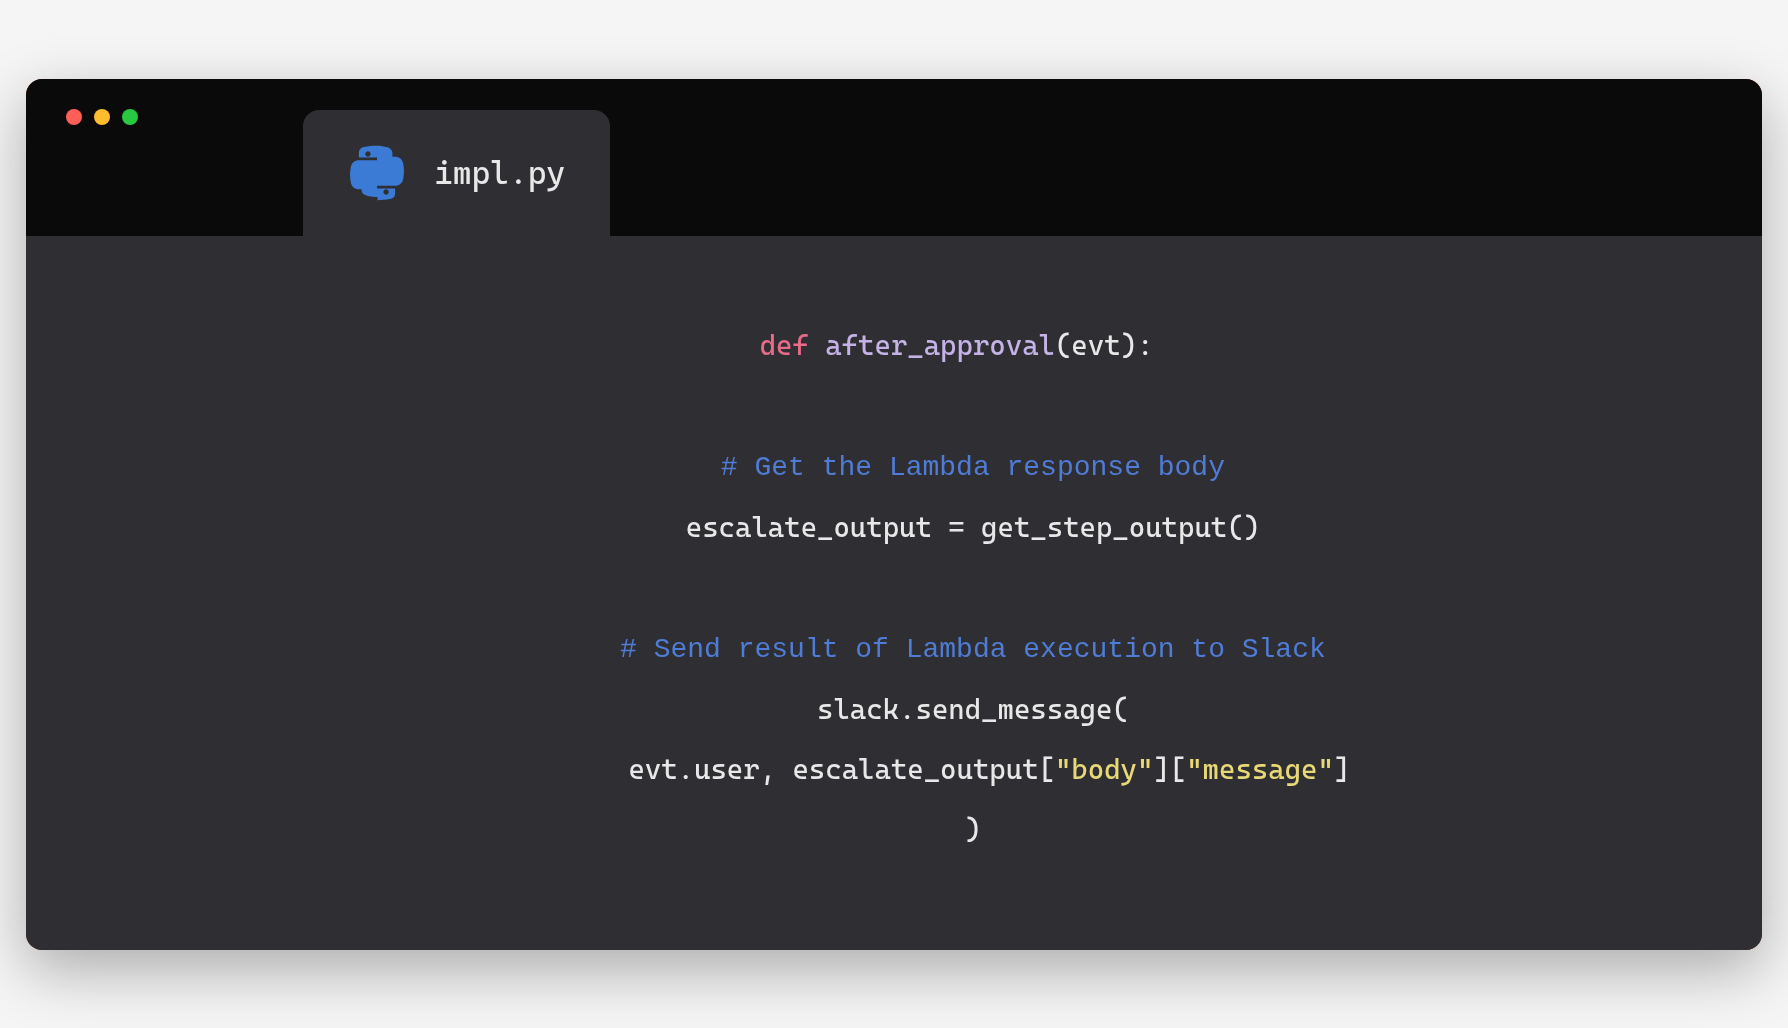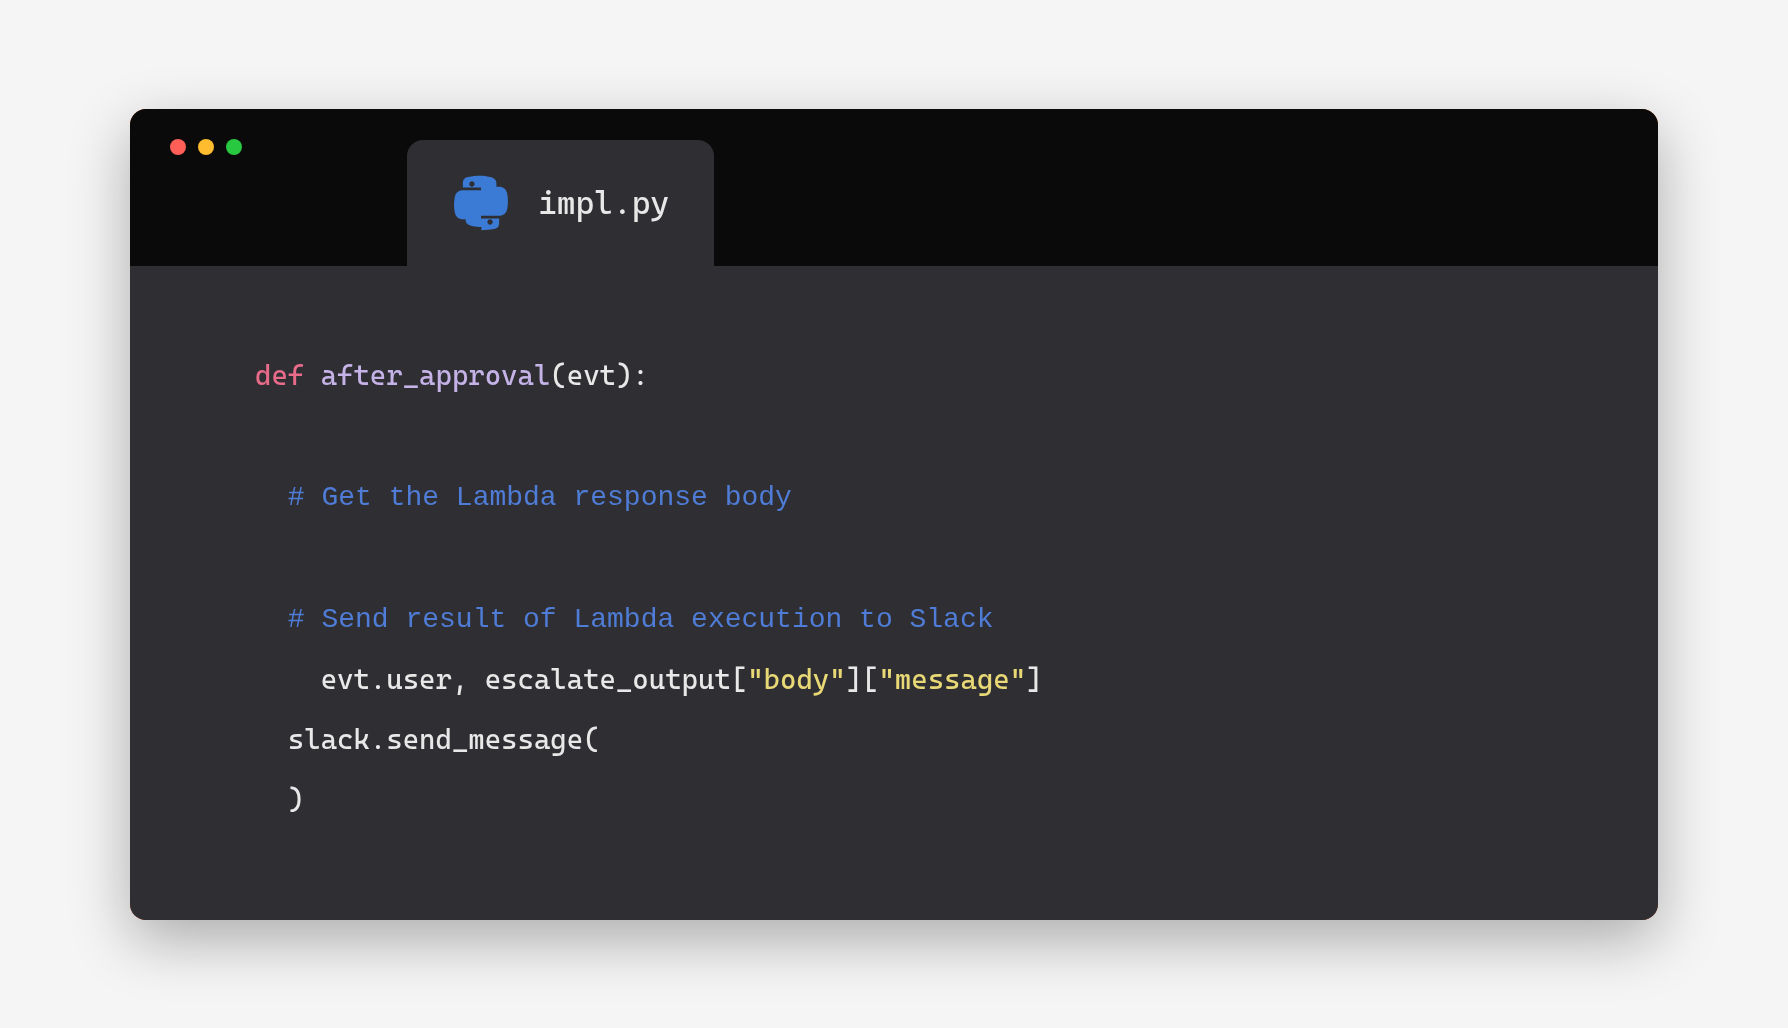--- a/index.html
+++ b/index.html
@@ -11,25 +11,26 @@
     body {
       background: #f5f5f5;
       display: flex;
       justify-content: center;
       align-items: center;
       min-height: 100vh;
       font-family: ui-monospace, 'SF Mono', Monaco, 'Cascadia Code', 'Roboto Mono', Consolas, 'Courier New', monospace;
     }
     
     .window {
-      width: 1528px;
+      width: 1736px;
       background: #c2410c;
       border-radius: 16px;
       overflow: hidden;
       box-shadow: 0 20px 60px rgba(0,0,0,0.3);
+      text-align: center;
     }
     
     .titlebar {
       height: 157px;
       background: #0a0a0a;
       display: flex;
       align-items: flex-start;
       position: relative;
     }
     
@@ -107,19 +108,20 @@
         <path fill="#3b7bd6" d="M32.5 62c5 0 9.5-.5 13.5-1.2 4.5-.8 6-3.3 6-6.8v-5H32v-3h20c4.5 0 8-2.5 9-8 1-6 1-10 0-16-1-5.5-4.5-8-9-8h-5v7c0 5-4 9.5-9 9.5H22c-4 0-7 3.5-7 8v12c0 3.5 2.5 6 7 6.8 4 .7 7.5 1.2 10.5 1.2zM42 56c-1.5 0-3-1.5-3-3s1.5-3 3-3 3 1.5 3 3-1.5 3-3 3z"></path>
       </svg>
       <span class="tab-label">impl.py</span>
     </div>
   </div>
 
   <div class="editor">
     <div class="code-line"><span class="kw">def </span><span class="fn">after_approval</span><span class="default">(evt):</span></div>
     <div class="code-line">&nbsp;</div>
     <div class="code-line"><span>  </span><span class="comment"># Get the Lambda response body</span></div>
+    <div class="code-line"><span>  </span><span class="default">escalate_output = get_step_output()</span></div>
     <div class="code-line">&nbsp;</div>
     <div class="code-line"><span>  </span><span class="comment"># Send result of Lambda execution to Slack</span></div>
+    <div class="code-line"><span>  </span><span class="default">slack.send_message(</span></div>
     <div class="code-line"><span>    </span><span class="default">evt.user, escalate_output[</span><span class="str">"body"</span><span class="default">][</span><span class="str">"message"</span><span class="default">]</span></div>
-    <div class="code-line"><span>  </span><span class="default">slack.send_message(</span></div>
     <div class="code-line"><span>  </span><span class="default">)</span></div>
   </div>
 </div>
 
 </body></html>

